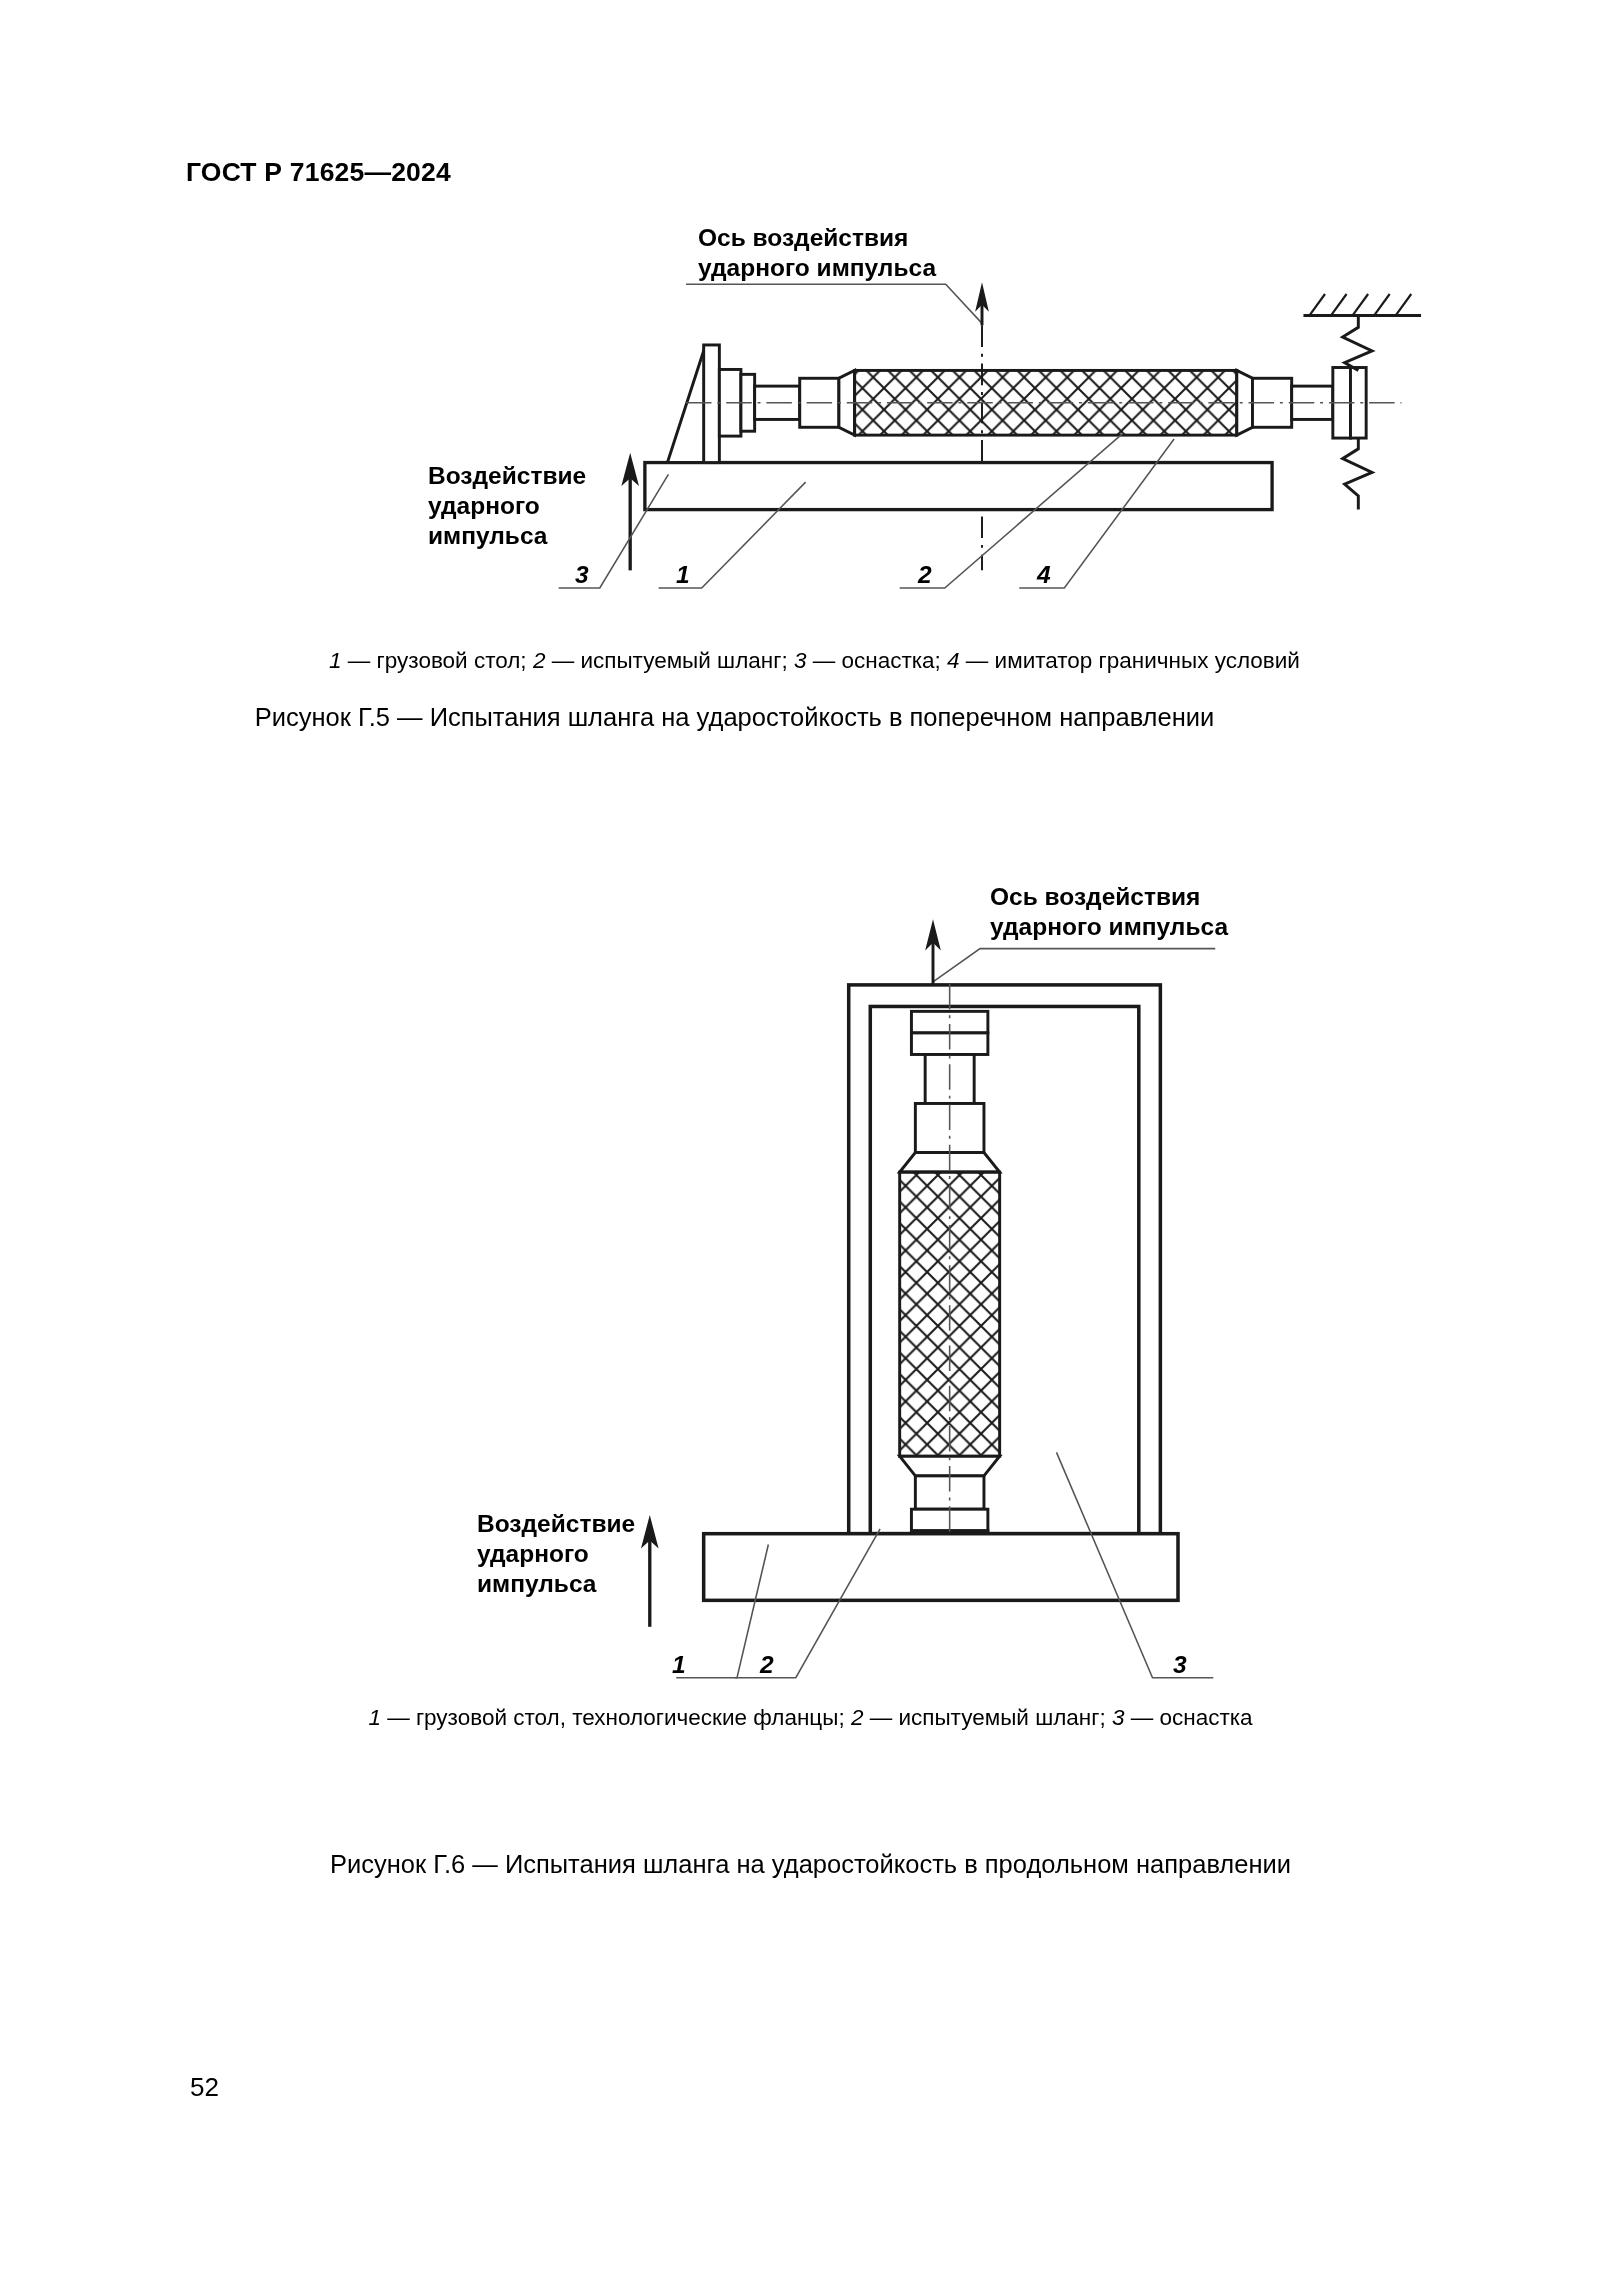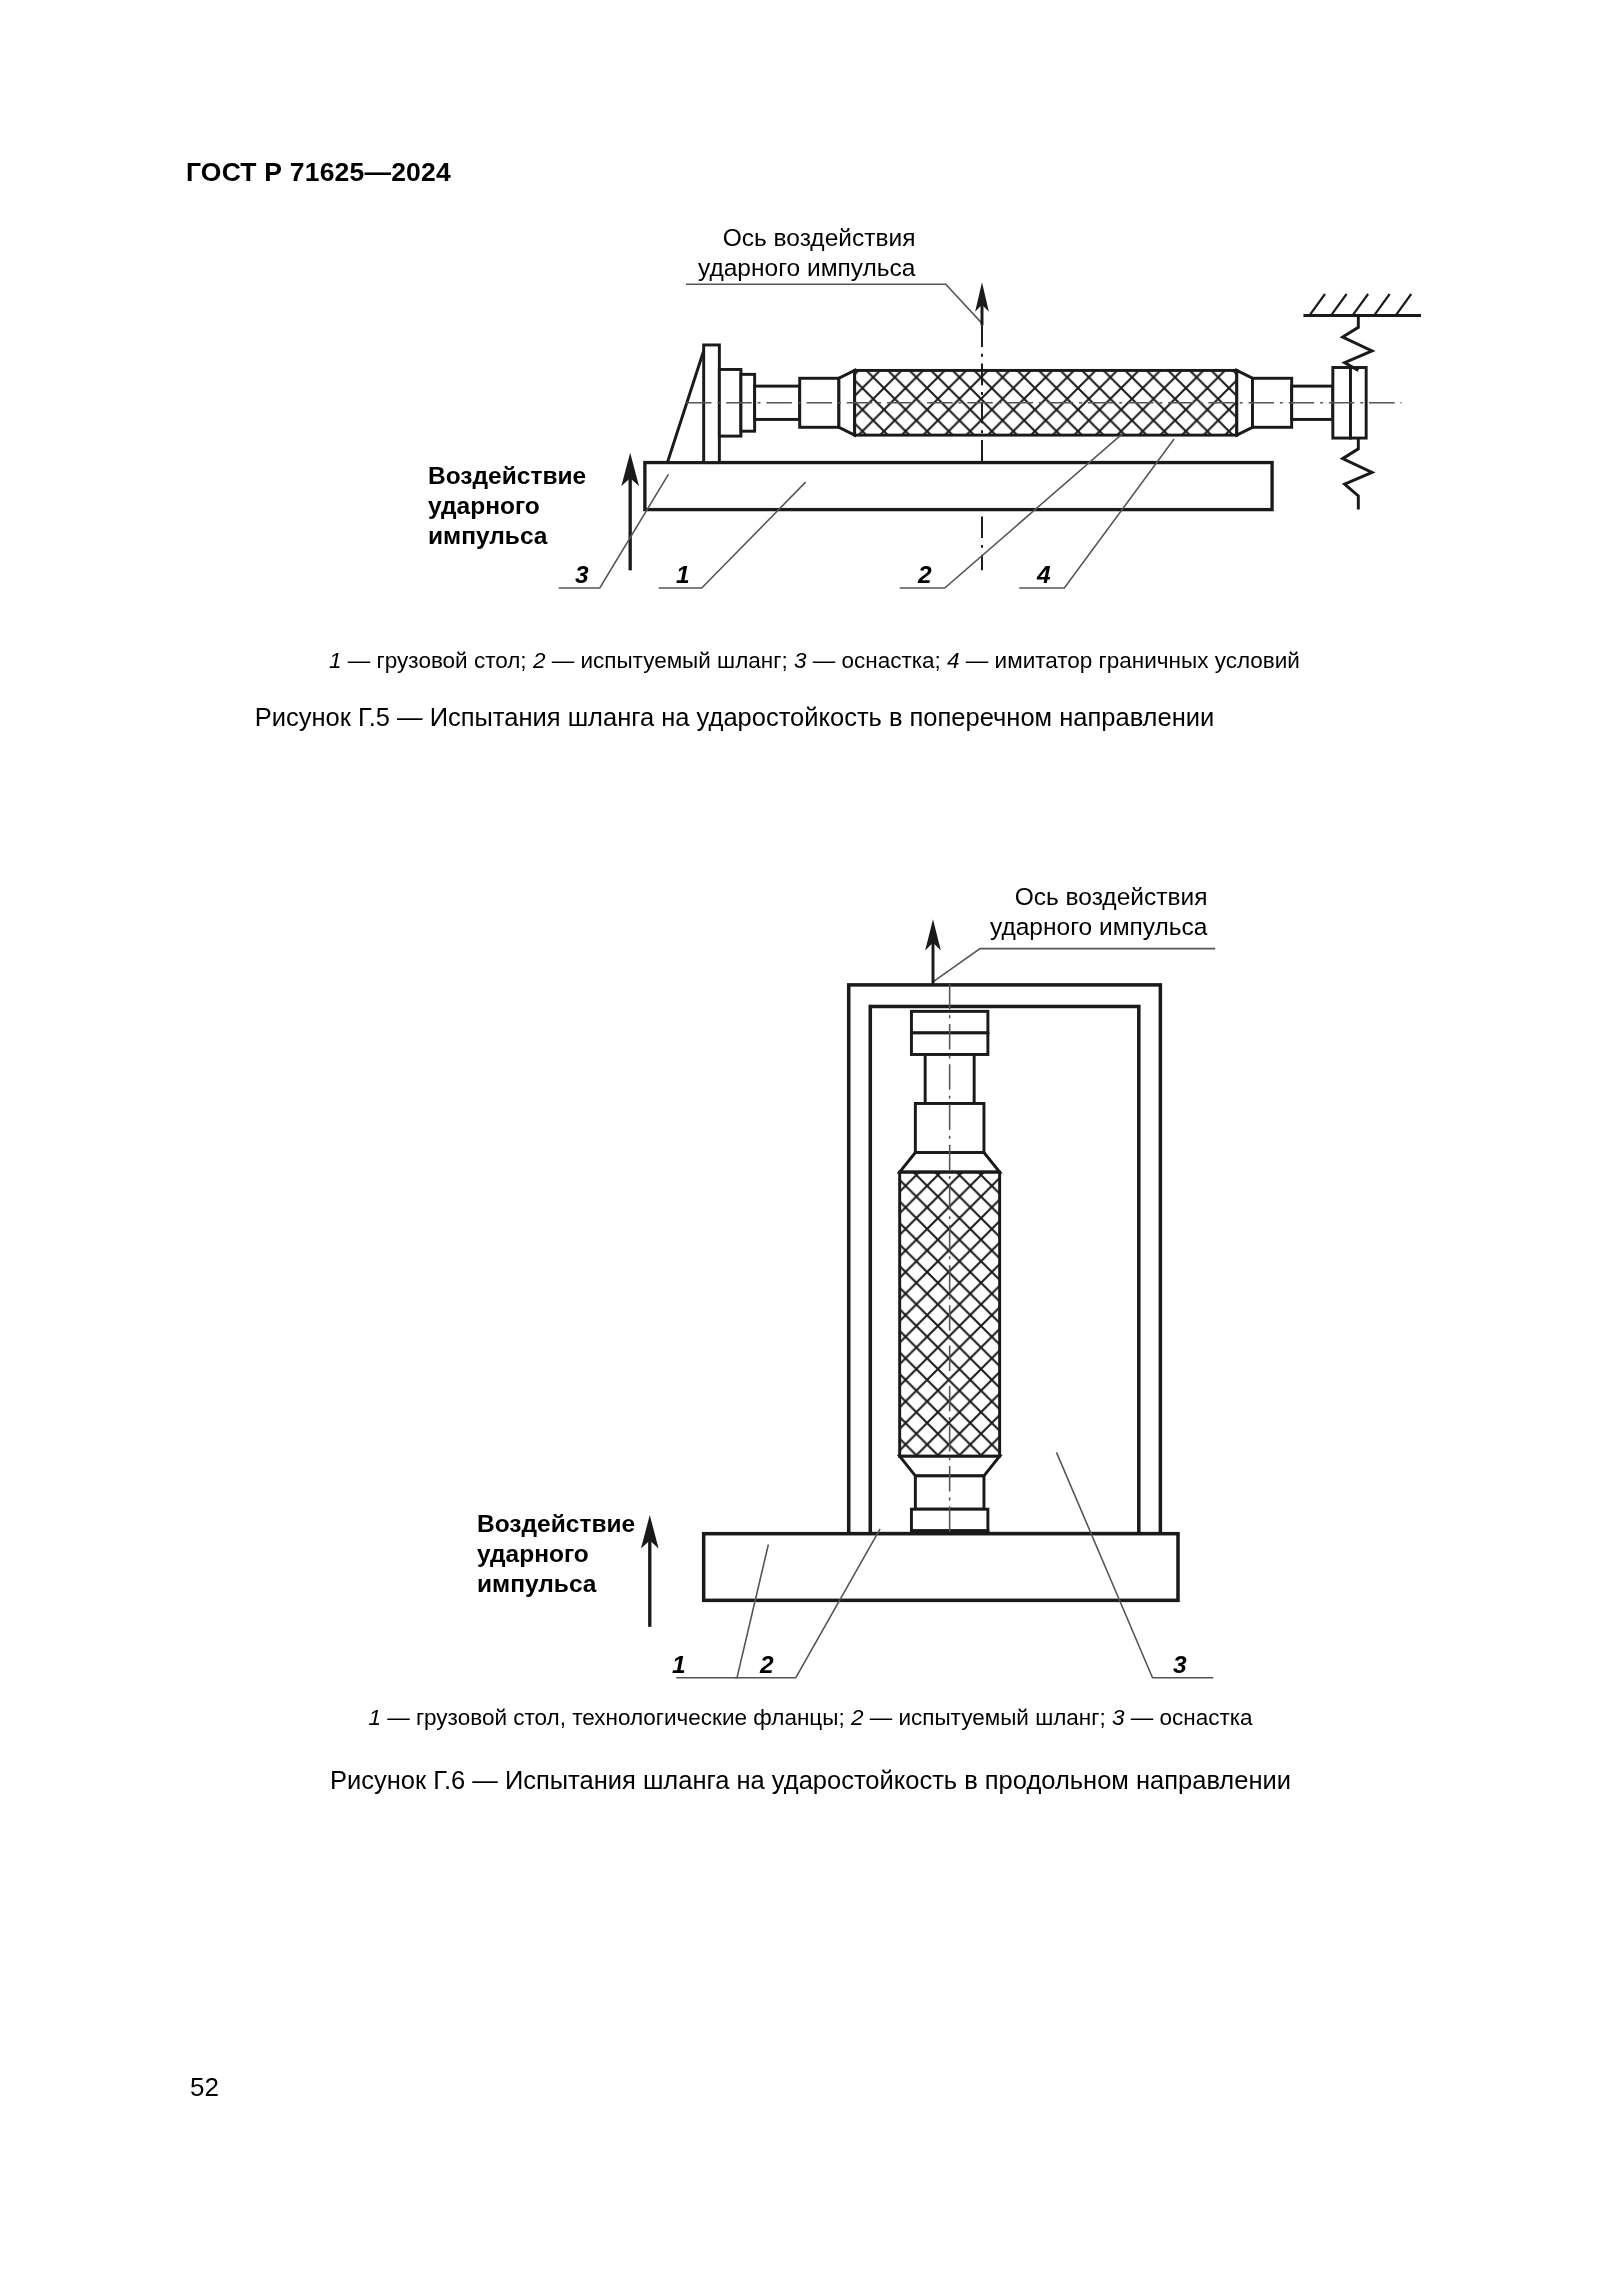--- a/index.html
+++ b/index.html
@@ -54,24 +54,23 @@
     position: absolute;
     font-size: 25.5px;
     white-space: nowrap;
     text-align: center;
   }
 
   
   .axis-label {
     position: absolute;
     font-size: 24.5px;
-    font-weight: normal;
+    font-weight: bold;
     line-height: 1.22;
     white-space: nowrap;
-    text-align: right;
   }
   .impulse-label {
     position: absolute;
     font-size: 24.5px;
     font-weight: bold;
     line-height: 1.22;
     white-space: nowrap;
     text-align: left;
   }
 
@@ -234,19 +233,19 @@
     </svg>
 
     <div class="leader-num" style="left:672px; top:1651px;">1</div>
     <div class="leader-num" style="left:760px; top:1651px;">2</div>
     <div class="leader-num" style="left:1173px; top:1651px;">3</div>
 
     <div class="fig-legend" style="left:0; top:1705px; width:1621px;">
       <i>1</i><span> — грузовой стол, технологические фланцы; </span><i>2</i><span> — испытуемый шланг; </span><i>3</i><span> — оснастка</span>
     </div>
 
-    <div class="fig-caption" style="left:0; top:1766px; width:1621px;">Рисунок Г.6 — Испытания шланга на ударостойкость в продольном направлении</div>
+    <div class="fig-caption" style="left:0; top:1850px; width:1621px;">Рисунок Г.6 — Испытания шланга на ударостойкость в продольном направлении</div>
   </div>
 
   <div class="page-number">52</div>
 
 </div>
 
 
 </body></html>

